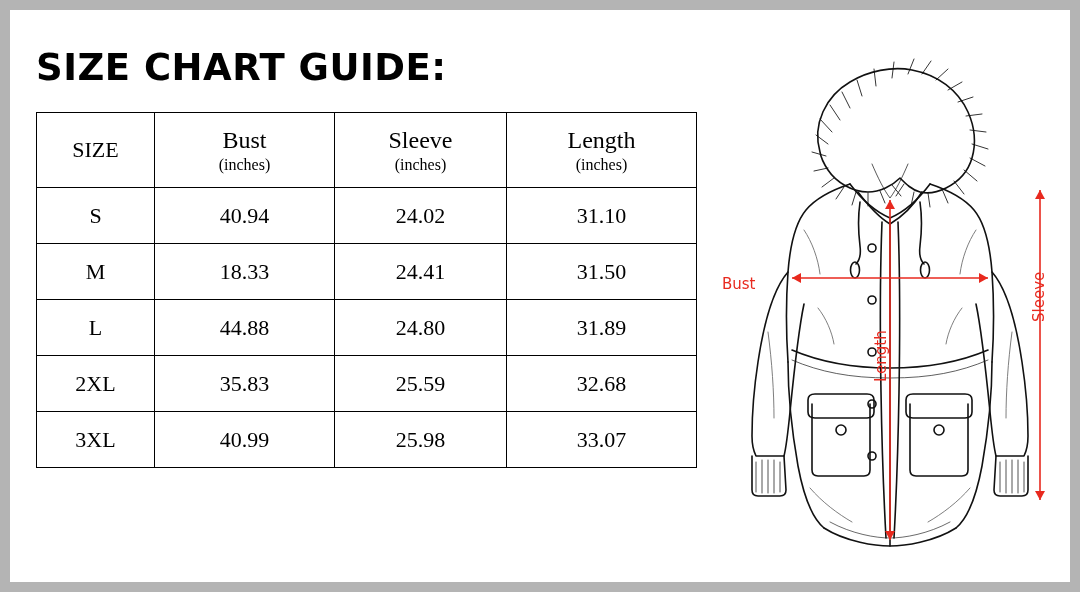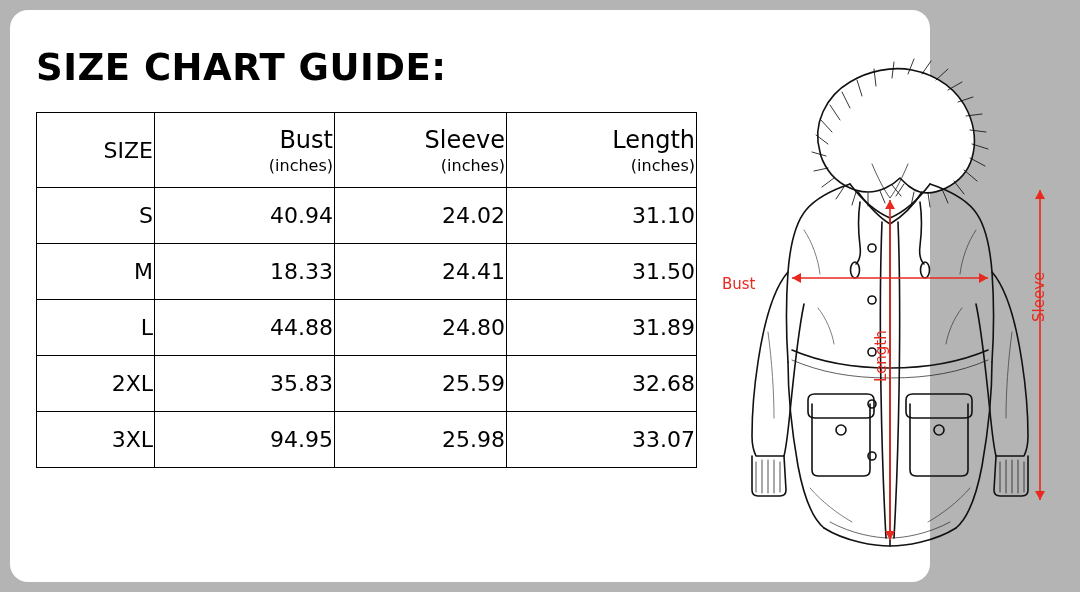--- a/index.html
+++ b/index.html
@@ -17,25 +17,24 @@
     position: relative;
     width: 1080px;
     height: 592px;
     background: #b4b4b4;
     box-sizing: border-box;
   }
   .sheet {
     position: absolute;
     left: 10px;
     top: 10px;
-    width: 920px;
+    width: 1060px;
     height: 572px;
     background: #ffffff;
     box-sizing: border-box;
-    border-radius: 18px;
   }
   .title {
     position: absolute;
     left: 26px;
     top: 36px;
     font-size: 37px;
     font-weight: bold;
     color: #000000;
     letter-spacing: 0.5px;
     white-space: nowrap;
@@ -46,24 +45,25 @@
     top: 102px;
     width: 660px;
   }
   table.size-chart {
     border-collapse: collapse;
     width: 660px;
     table-layout: fixed;
   }
   table.size-chart td, table.size-chart th {
     border: 1.5px solid #000000;
-    text-align: right;
+    text-align: center;
     vertical-align: middle;
     font-weight: normal;
     color: #000;
+    font-family: Liberation Serif, serif;
   }
   table.size-chart thead th {
     height: 72px;
     font-size: 24px;
   }
   table.size-chart thead th .sub {
     display: block;
     font-size: 16px;
     margin-top: 2px;
   }
@@ -164,21 +164,21 @@
             <td>31.89</td>
           </tr>
           <tr>
             <td>2XL</td>
             <td>35.83</td>
             <td>25.59</td>
             <td>32.68</td>
           </tr>
           <tr>
             <td>3XL</td>
-            <td>94.95</td>
+            <td>40.99</td>
             <td>25.98</td>
             <td>33.07</td>
           </tr>
         </tbody>
       </table>
     </div>
 
     <div class="illustration">
       <svg width="360" height="540" viewBox="0 0 360 540">
         <g fill="none" stroke="#111" stroke-width="1.6" stroke-linecap="round" stroke-linejoin="round">

